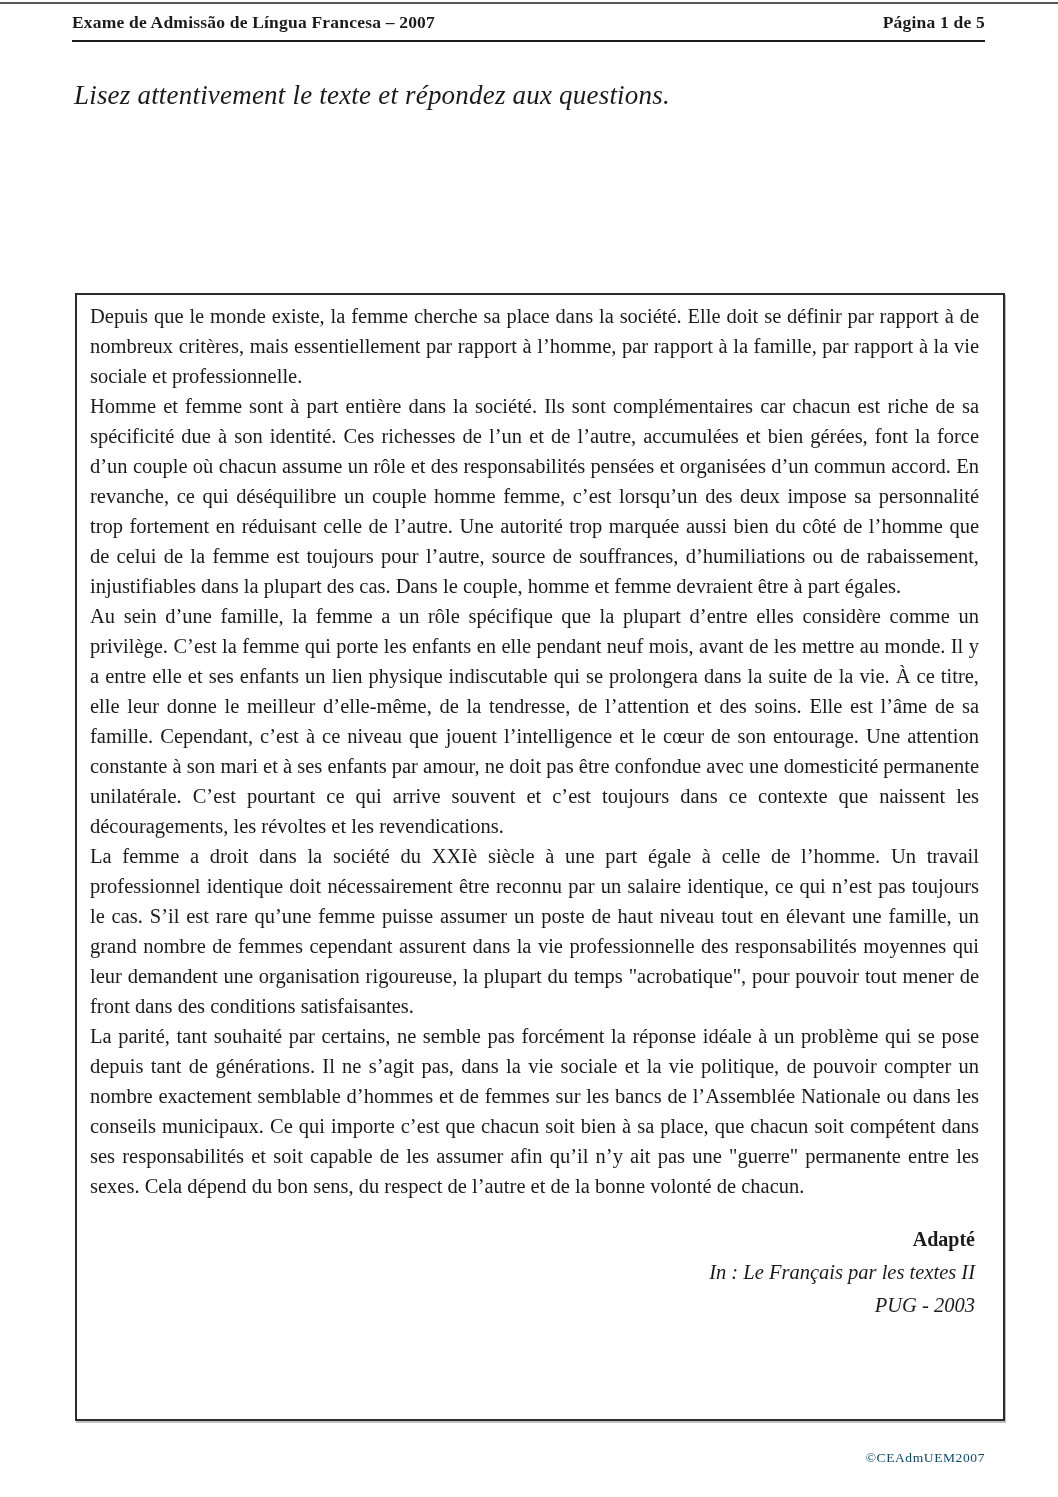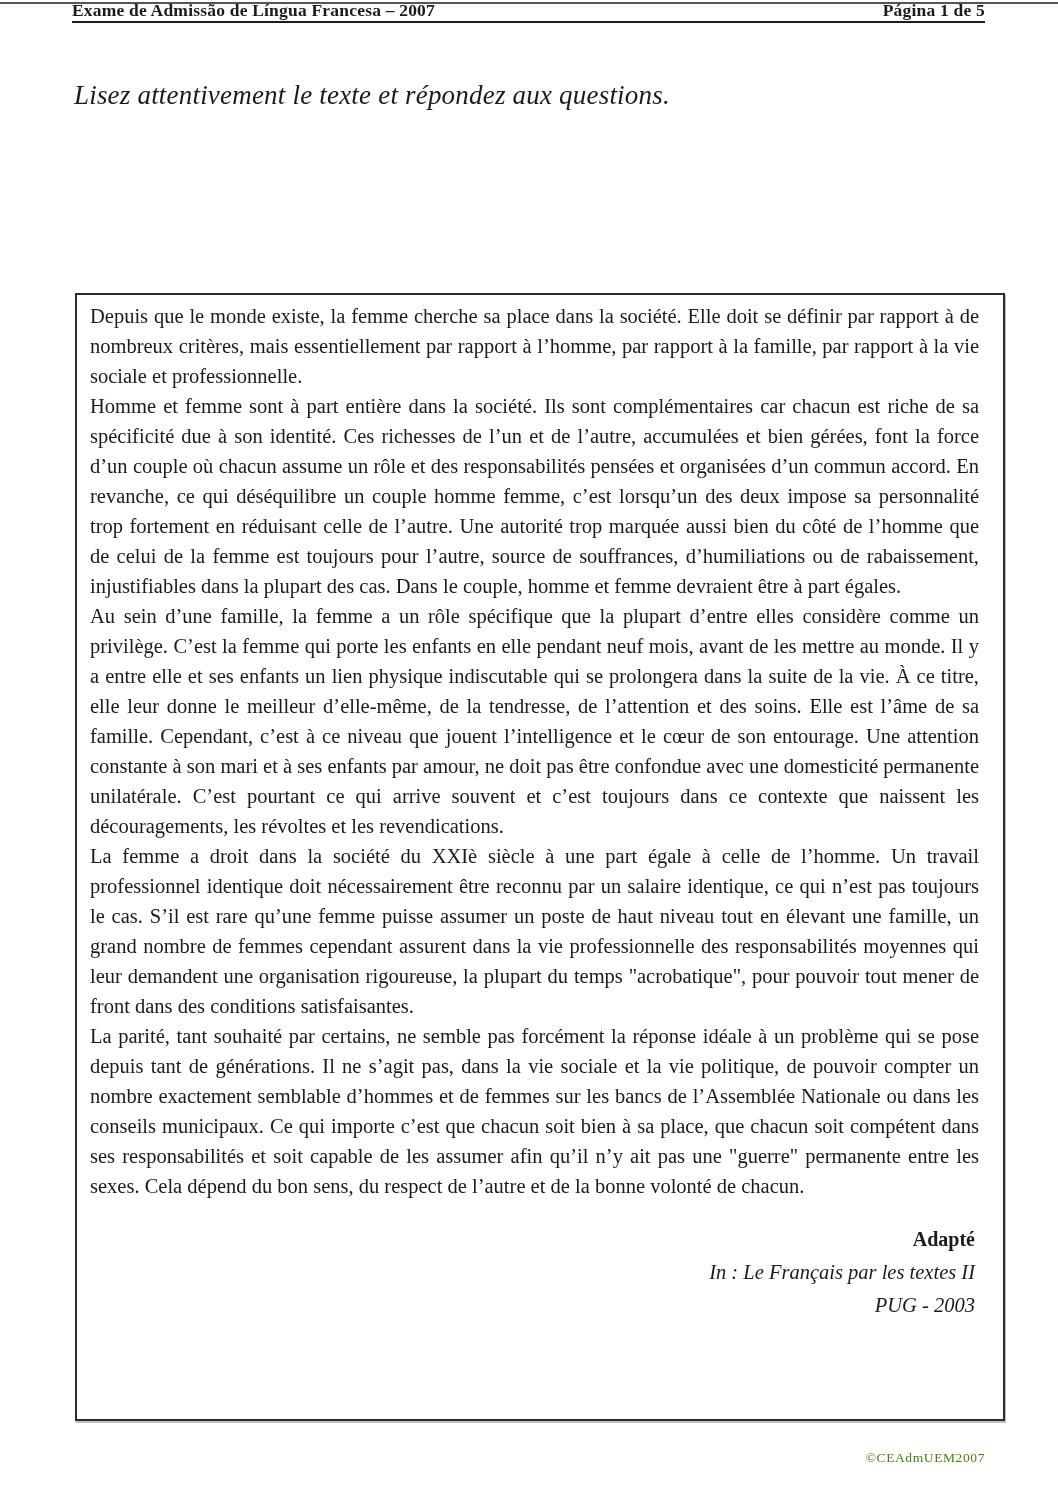--- a/index.html
+++ b/index.html
@@ -21,27 +21,27 @@
     position: absolute;
     top: 2px;
     left: 0;
     width: 100%;
     height: 2px;
     background: #555555;
   }
   .page-header {
     position: absolute;
     left: 72px;
-    top: 0;
+    top: 12px;
     width: 913px;
     display: flex;
     justify-content: space-between;
     align-items: flex-end;
     border-bottom: 2px solid #1c1c1c;
-    padding-bottom: 0;
+    padding-bottom: 7px;
     font-size: 17.5px;
     font-weight: bold;
     letter-spacing: 0.2px;
   }
   .doc-title {
     position: absolute;
     left: 74px;
     top: 80px;
     width: 913px;
     font-size: 27px;
@@ -82,21 +82,21 @@
   .attribution .source,
   .attribution .publisher {
     font-style: italic;
   }
   .page-footer {
     position: absolute;
     top: 1450px;
     right: 73px;
     font-size: 13.5px;
     letter-spacing: 0.6px;
-    color: #4d7c0f;
+    color: #0c4a6e;
   }
 </style>
 </head>
 <body>
 
 <div class="page">
 
   <div class="top-edge-line"></div>
 
   <div class="page-header">

